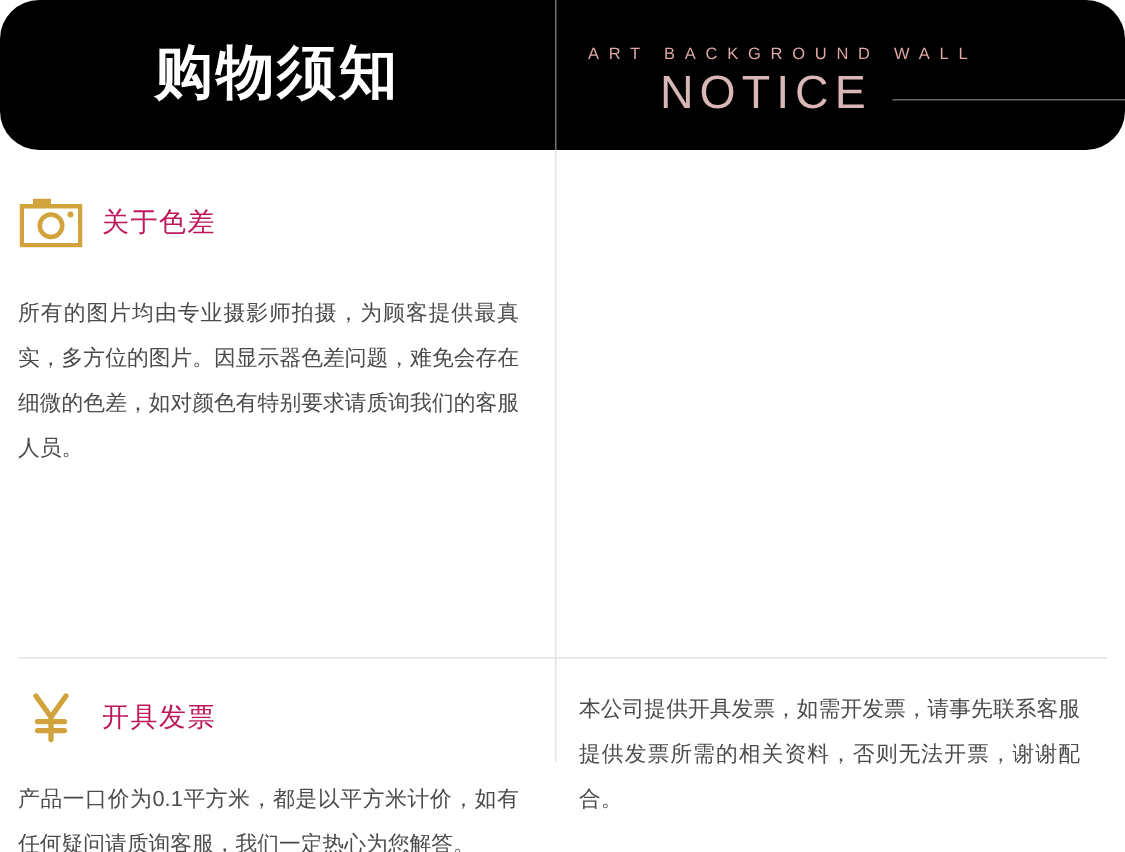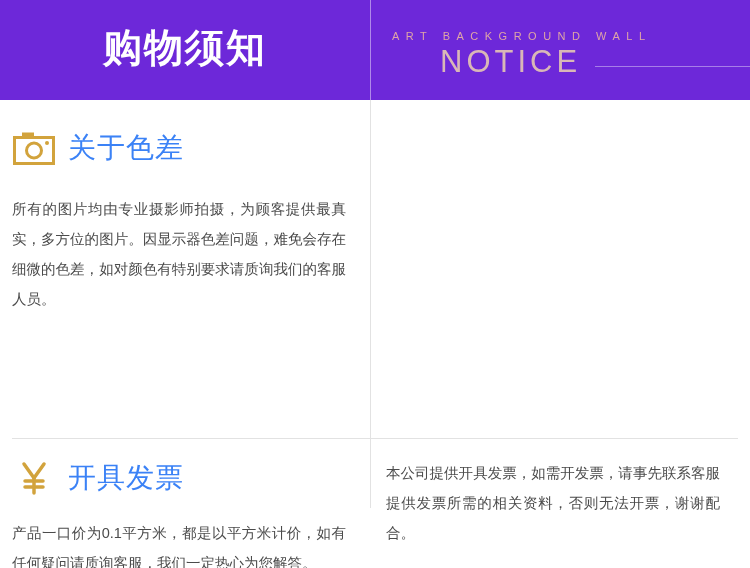--- a/index.html
+++ b/index.html
@@ -15,23 +15,24 @@
     height: 568px;
     overflow: hidden;
     background: #ffffff;
   }
 
   
   .header {
     position: relative;
     width: 750px;
     height: 100px;
-    background: #6d28d9;
+    background: #000000;
     display: flex;
     align-items: stretch;
+    border-radius: 26px;
   }
   .header-left {
     width: 370px;
     display: flex;
     align-items: center;
     justify-content: center;
     padding-bottom: 4px;
   }
   .header-title {
     color: #ffffff;
@@ -124,22 +125,22 @@
   }
   .icon-box {
     width: 44px;
     height: 44px;
     display: flex;
     align-items: center;
     justify-content: center;
     flex: none;
   }
   .cell-title {
-    font-size: 28px;
-    color: #3b82f6;
+    font-size: 18px;
+    color: #be185d;
     margin-left: 12px;
     letter-spacing: 1px;
     font-family: "Liberation Sans", sans-serif;
   }
   .cell-body {
     margin-top: 16px;
     font-size: 14.5px;
     line-height: 30px;
     color: #4b4b4b;
     text-align: justify;

